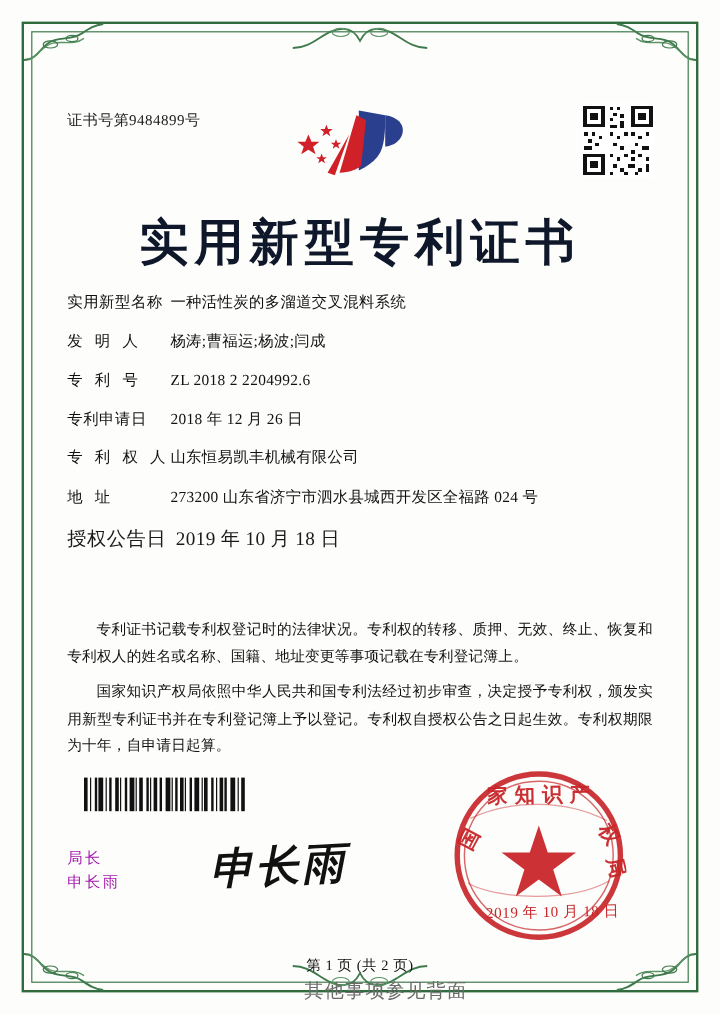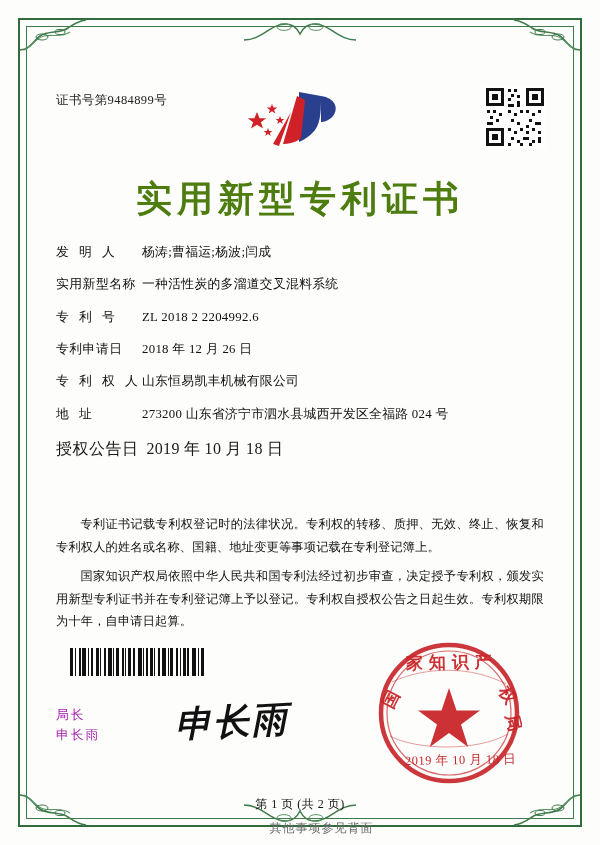--- a/index.html
+++ b/index.html
@@ -92,24 +92,24 @@
     transform: translateX(-50%);
     width: 130px;
     height: 72px;
   }
   .title {
     position: absolute;
     left: 0;
     right: 0;
     top: 175px;
     text-align: center;
-    font-size: 36px;
+    font-size: 41px;
     font-weight: bold;
     letter-spacing: 5px;
-    color: #4d7c0f;
+    color: #0f172a;
     font-family: "DejaVu Serif", "Liberation Serif", serif;
   }
 
   
   .fields {
     position: absolute;
     left: 56px;
     top: 245px;
     right: 56px;
   }
@@ -235,21 +235,21 @@
     font-size: 12px;
     color: #111;
     letter-spacing: 0.5px;
   }
   .footnote {
     position: absolute;
     left: 0;
     right: 0;
     bottom: 8px;
     text-align: center;
-    font-size: 12px;
+    font-size: 16px;
     color: #6b6b6b;
     letter-spacing: 1px;
     padding-left: 43px;
   }
 </style>
 </head>
 <body>
 
 <div class="page">
 
@@ -373,26 +373,26 @@
         <rect x="36" y="57" width="3" height="3"></rect>
           <rect x="45" y="57" width="3" height="3"></rect>
       </g>
     </svg>
   </div>
 
   <div class="title">实用新型专利证书</div>
 
   <div class="fields">
     <div class="field-row">
+      <div class="f-label tight">实用新型名称</div>
+      <div class="f-value">一种活性炭的多溜道交叉混料系统</div>
+    </div>
+    <div class="field-row">
       <div class="f-label">发 明 人</div>
       <div class="f-value">杨涛;曹福运;杨波;闫成</div>
-    </div>
-    <div class="field-row">
-      <div class="f-label tight">实用新型名称</div>
-      <div class="f-value">一种活性炭的多溜道交叉混料系统</div>
     </div>
     <div class="field-row">
       <div class="f-label">专 利 号</div>
       <div class="f-value">ZL 2018 2 2204992.6</div>
     </div>
     <div class="field-row">
       <div class="f-label tight">专利申请日</div>
       <div class="f-value">2018 年 12 月 26 日</div>
     </div>
     <div class="field-row">

